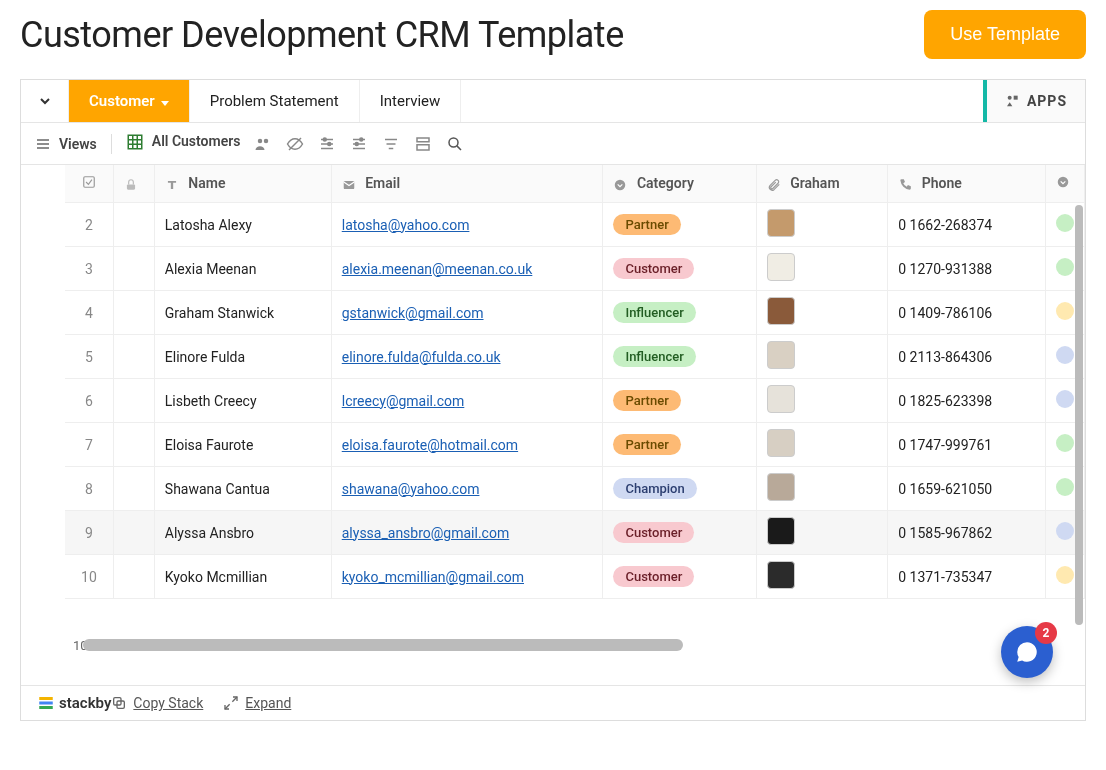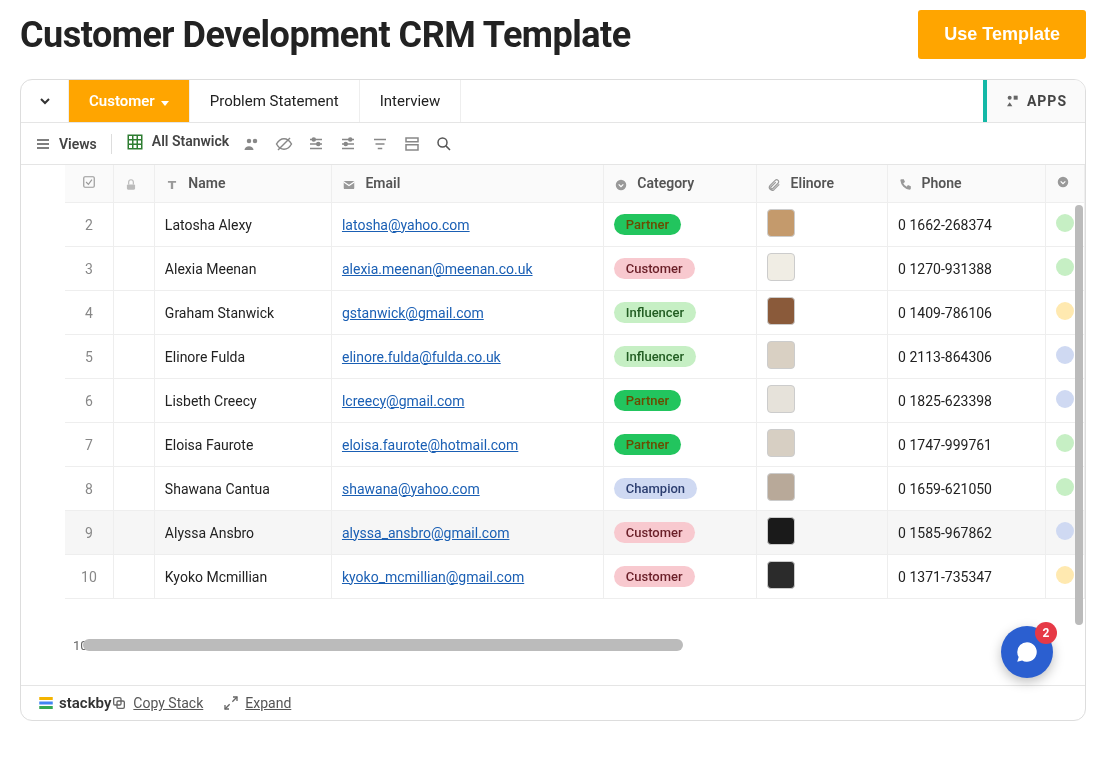--- a/index.html
+++ b/index.html
@@ -1,20 +1,20 @@
 <!DOCTYPE html>
 <html><head>
 <meta charset="utf-8">
 <style>
   * { box-sizing: border-box; margin: 0; padding: 0; }
   body { font-family: -apple-system, BlinkMacSystemFont, "Segoe UI", Roboto, Arial, sans-serif; background:#fff; color:#222; font-size:14px; width:1106px; }
   .header-row { display:flex; justify-content:space-between; align-items:center; padding:10px 20px 20px 20px; }
-  .page-title { font-size:36px; font-weight:700; color:#222; letter-spacing:-0.5px;}
-  .use-template-btn { background:#FFA500; color:#fff; border:none; border-radius:3px; padding:14px 26px; font-size:18px; font-weight:700; cursor:pointer; }
-  .panel { border:1px solid #ddd; border-radius:12px; margin:0 20px 10px 20px; overflow:hidden; position:relative;}
+  .page-title { font-size:36px; font-weight:400; color:#222; letter-spacing:-0.5px;}
+  .use-template-btn { background:#FFA500; color:#fff; border:none; border-radius:8px; padding:14px 26px; font-size:18px; font-weight:400; cursor:pointer; }
+  .panel { border:1px solid #ddd; border-radius:0; margin:0 20px 10px 20px; overflow:hidden; position:relative;}
   .tabs-row { display:flex; align-items:stretch; border-bottom:1px solid #e5e5e5; }
   .expand-icon-cell { width:48px; display:flex; align-items:center; justify-content:center; border-right:1px solid #eee; color:#333;}
   .tab { padding:12px 20px; border-right:1px solid #eee; cursor:pointer; font-size:15px; display:flex; align-items:center; gap:6px; background:#fff;}
   .tab.active { background:#FFA500; color:#fff; font-weight:600;}
   .tab.active .chev { color:#fff; }
   .tabs-spacer { flex:1; }
   .apps-cell { padding:0 18px; display:flex; align-items:center; gap:6px; border-left:4px solid #14b8a6; font-weight:700; letter-spacing:1px; color:#444; background:#fafafa;}
   .toolbar { display:flex; align-items:center; gap:14px; padding:10px 14px; border-bottom:1px solid #e5e5e5;}
   .toolbar .grp { display:flex; align-items:flex-start; gap:8px; color:#444;}
   .toolbar .sep { width:1px; height:20px; background:#ddd; }
@@ -30,21 +30,21 @@
   .col-num { width:50px; text-align:center; color:#888;}
   .col-lock { width:36px;}
   .col-name { width:190px;}
   .col-email { width:280px;}
   .col-cat { width:160px;}
   .col-photos { width:140px;}
   .col-phone { width:170px;}
   .col-last { width:30px;}
   a.email { color:#1a5fb4; text-decoration:underline;}
   .badge { display:inline-block; border-radius:14px; padding:3px 12px; font-size:13px; font-weight:500;}
-  .badge.partner { background:#22c55e; color:#6a4b00;}
+  .badge.partner { background:#fdba74; color:#6a4b00;}
   .badge.customer { background:#f8c9cf; color:#6a1f28;}
   .badge.influencer { background:#c6efc4; color:#225d22;}
   .badge.champion { background:#cfd9f2; color:#2c3e70;}
   .avatar { width:28px;height:28px; border-radius:4px; display:inline-block; border:1px solid #ccc;}
   .row-count { position:absolute; left:8px; bottom:32px; font-size:13px; color:#666;}
   .hbar { position:absolute; left:18px; bottom:34px; height:12px; background:#bbb; border-radius:6px; width:600px;}
   .footer { display:flex; align-items:center; justify-content:flex-start; border-top:1px solid #e5e5e5; padding:8px 16px;}
   .logo { display:flex; align-items:center; gap:4px; font-weight:600; font-size:15px; color:#333;}
   .foot-actions { display:flex; gap:20px; color:#555;}
   .foot-btn { display:flex; align-items:center; gap:6px; cursor:pointer;text-decoration:underline; }
@@ -107,21 +107,21 @@
     <div class="grp">
       <span class="view-icon">
         <svg width="18" height="18" viewBox="0 0 24 24" fill="none" stroke="#2e7d32" stroke-width="2">
             <rect x="3" y="3" width="18" height="18"></rect>
             <line x1="3" y1="9" x2="21" y2="9"></line>
             <line x1="3" y1="15" x2="21" y2="15"></line>
             <line x1="9" y1="3" x2="9" y2="21"></line>
             <line x1="15" y1="3" x2="15" y2="21"></line>
           </svg>
       </span>
-      <span class="view-name">All Stanwick</span>
+      <span class="view-name">All Customers</span>
     </div>
     <span class="tool-icon">
       <svg width="18" height="18" viewBox="0 0 24 24" fill="#888">
           <circle cx="8" cy="8" r="3"></circle>
           <circle cx="16" cy="8" r="3"></circle>
           <path d="M2 20c0-3 3-5 6-5s6 2 6 5"></path>
         </svg>
     </span>
     <span class="tool-icon">
       <svg width="18" height="18" viewBox="0 0 24 24" fill="none" stroke="#888" stroke-width="2">
@@ -201,21 +201,21 @@
             <svg class="hdr-ico" width="14" height="14" viewBox="0 0 24 24" fill="#999">
                 <circle cx="12" cy="12" r="9"></circle>
                 <polyline points="8 11 12 15 16 11" fill="none" stroke="#fff" stroke-width="2"></polyline>
               </svg>
             <span>Category</span>
           </th>
           <th class="col-photos">
             <svg class="hdr-ico" width="14" height="14" viewBox="0 0 24 24" fill="none" stroke="#999" stroke-width="2">
                 <path d="M21 11l-9 9a5 5 0 01-7-7l9-9a3.5 3.5 0 015 5l-9 9a2 2 0 01-3-3l8-8"></path>
               </svg>
-            <span>Elinore</span>
+            <span>Graham</span>
           </th>
           <th class="col-phone">
             <svg class="hdr-ico" width="14" height="14" viewBox="0 0 24 24" fill="#999">
                 <path d="M6 2h4l2 5-3 2a12 12 0 006 6l2-3 5 2v4a2 2 0 01-2 2A18 18 0 014 4a2 2 0 012-2z"></path>
               </svg>
             <span>Phone</span>
           </th>
           <th class="col-last">
             <svg width="14" height="14" viewBox="0 0 24 24" fill="#999">
                 <circle cx="12" cy="12" r="9"></circle>

